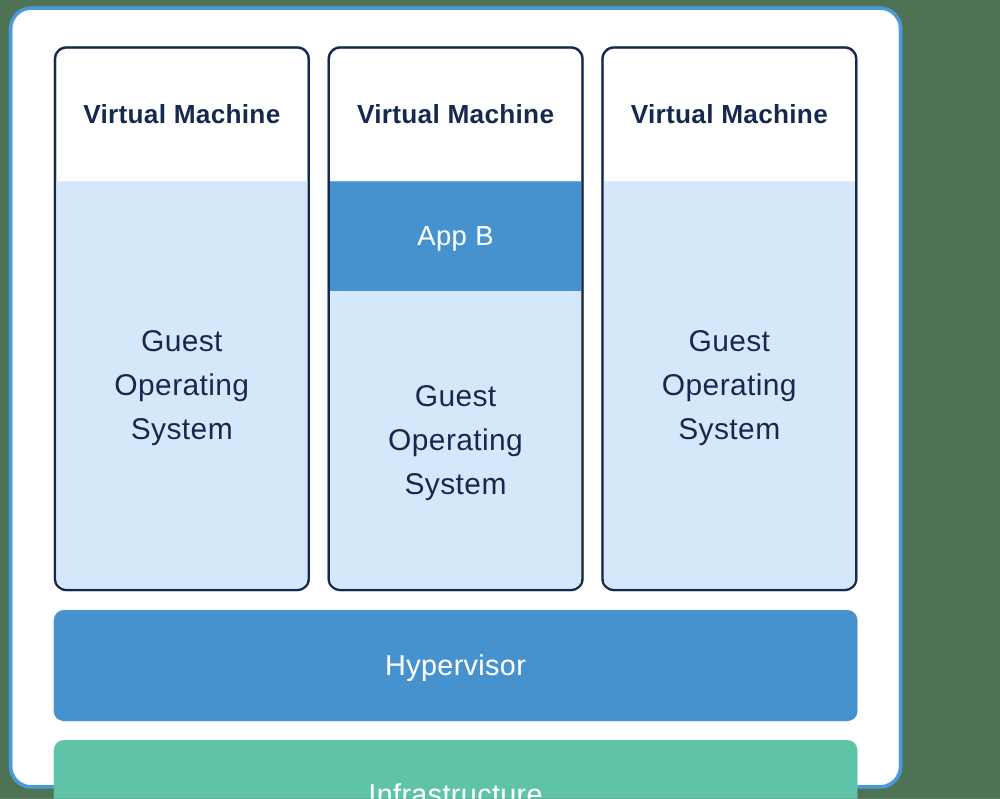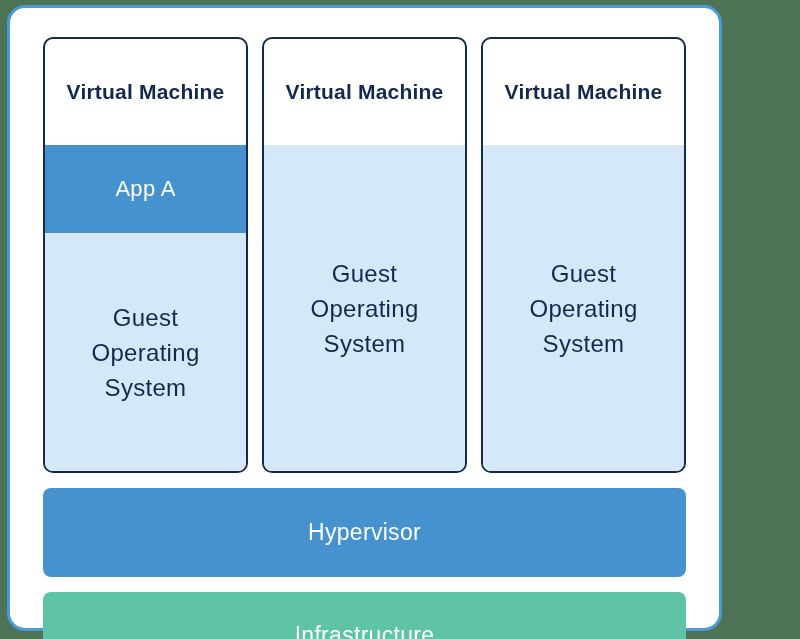--- a/index.html
+++ b/index.html
@@ -119,28 +119,28 @@
 </head>
 <body>
 
 <div class="canvas">
   <div class="card">
 
     <div class="vm-row">
 
       <div class="vm">
         <div class="vm-title">Virtual Machine</div>
-        <div class="vm-app">App A</div>
         <div class="vm-os">
           <span class="os-text">Guest Operating System</span>
         </div>
       </div>
 
       <div class="vm">
         <div class="vm-title">Virtual Machine</div>
+        <div class="vm-app">App B</div>
         <div class="vm-os">
           <span class="os-text">Guest Operating System</span>
         </div>
       </div>
 
       <div class="vm">
         <div class="vm-title">Virtual Machine</div>
         <div class="vm-os">
           <span class="os-text">Guest Operating System</span>
         </div>

